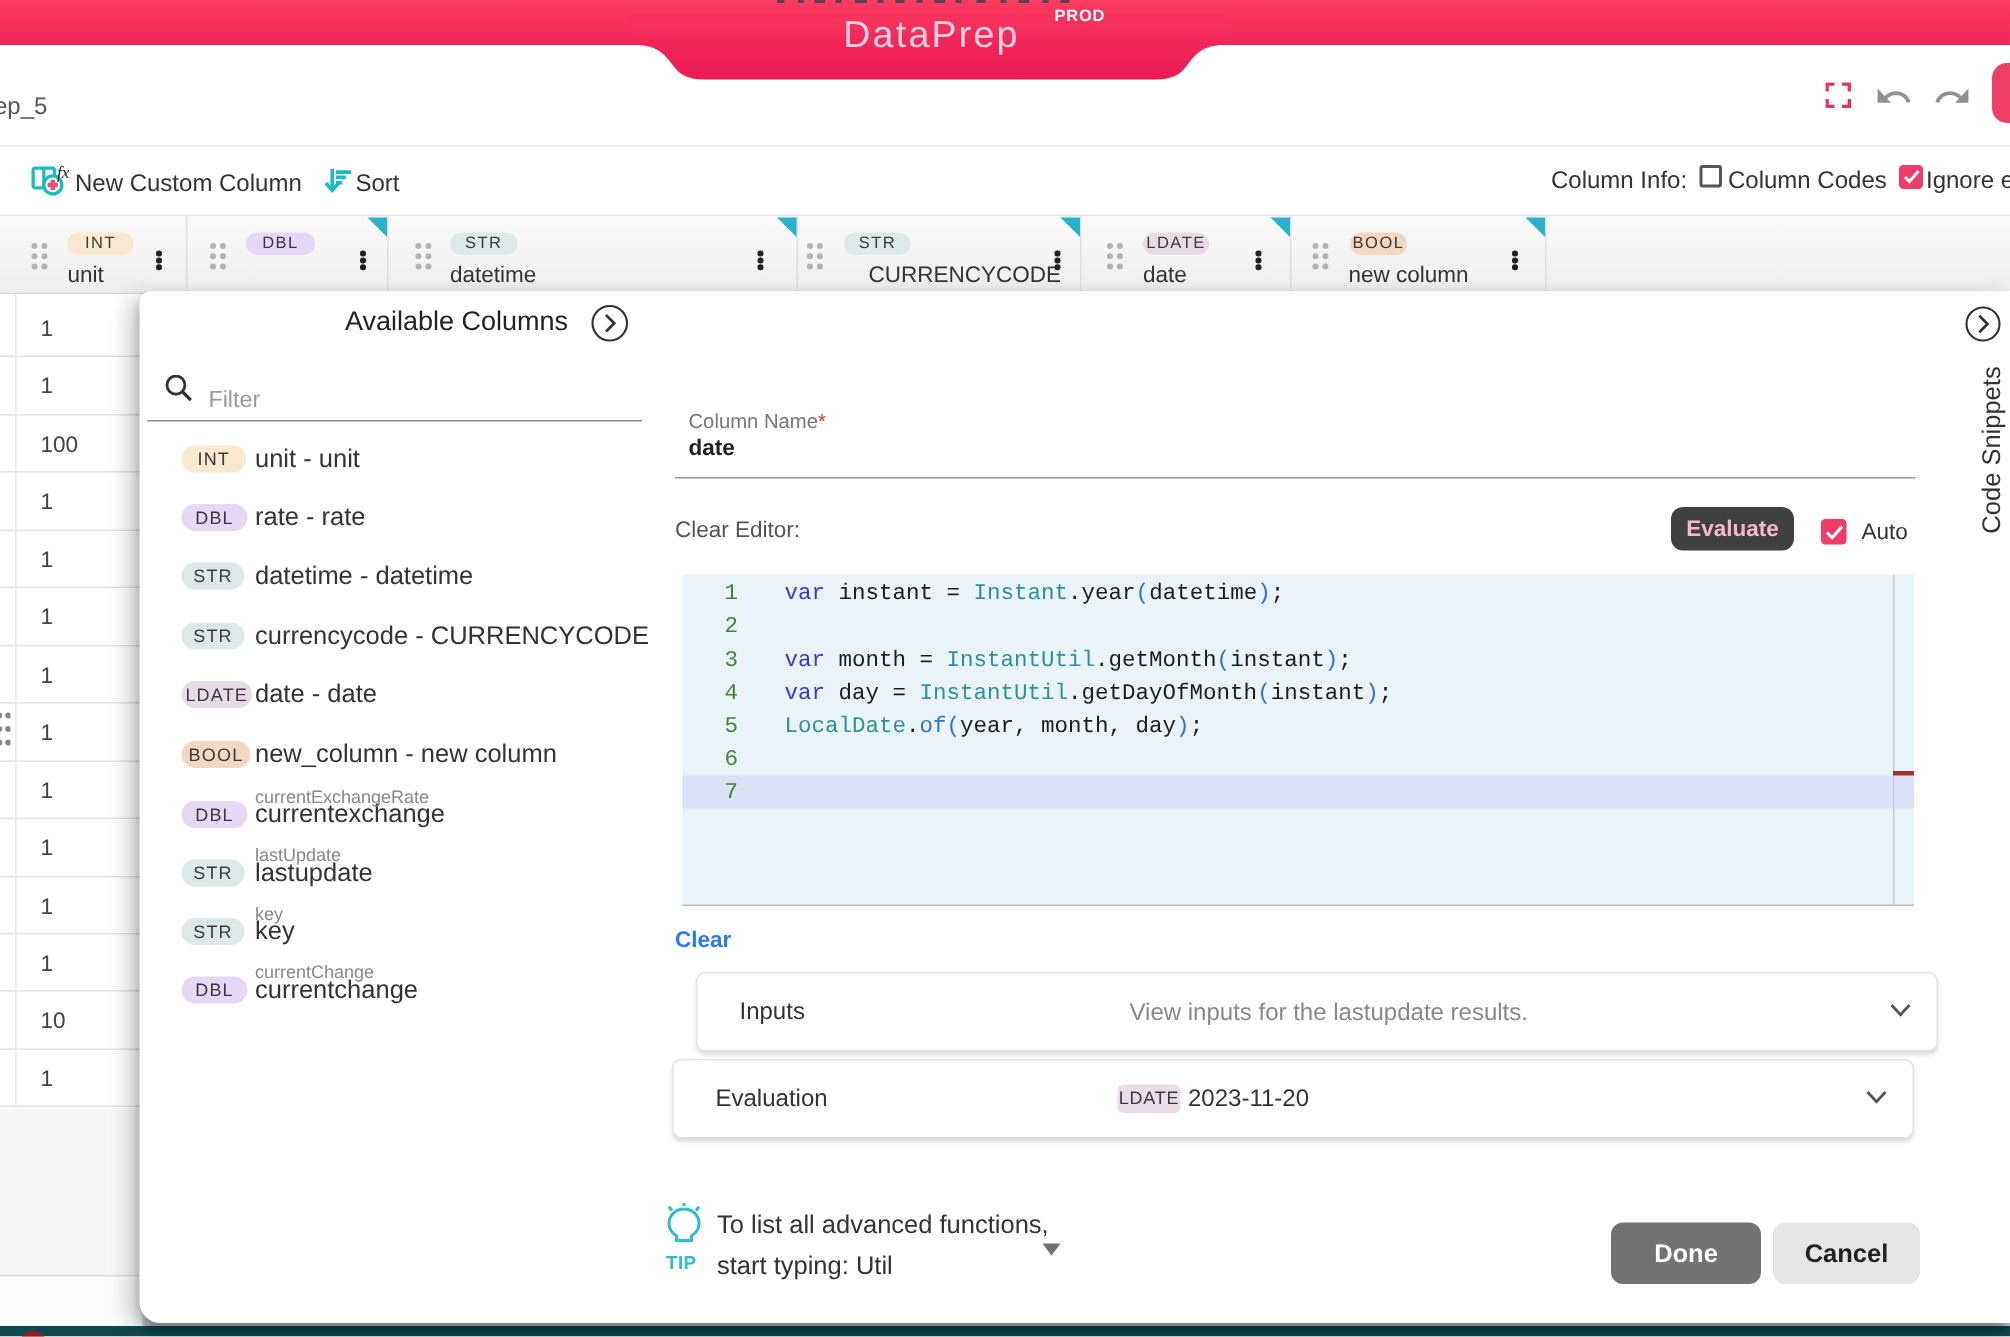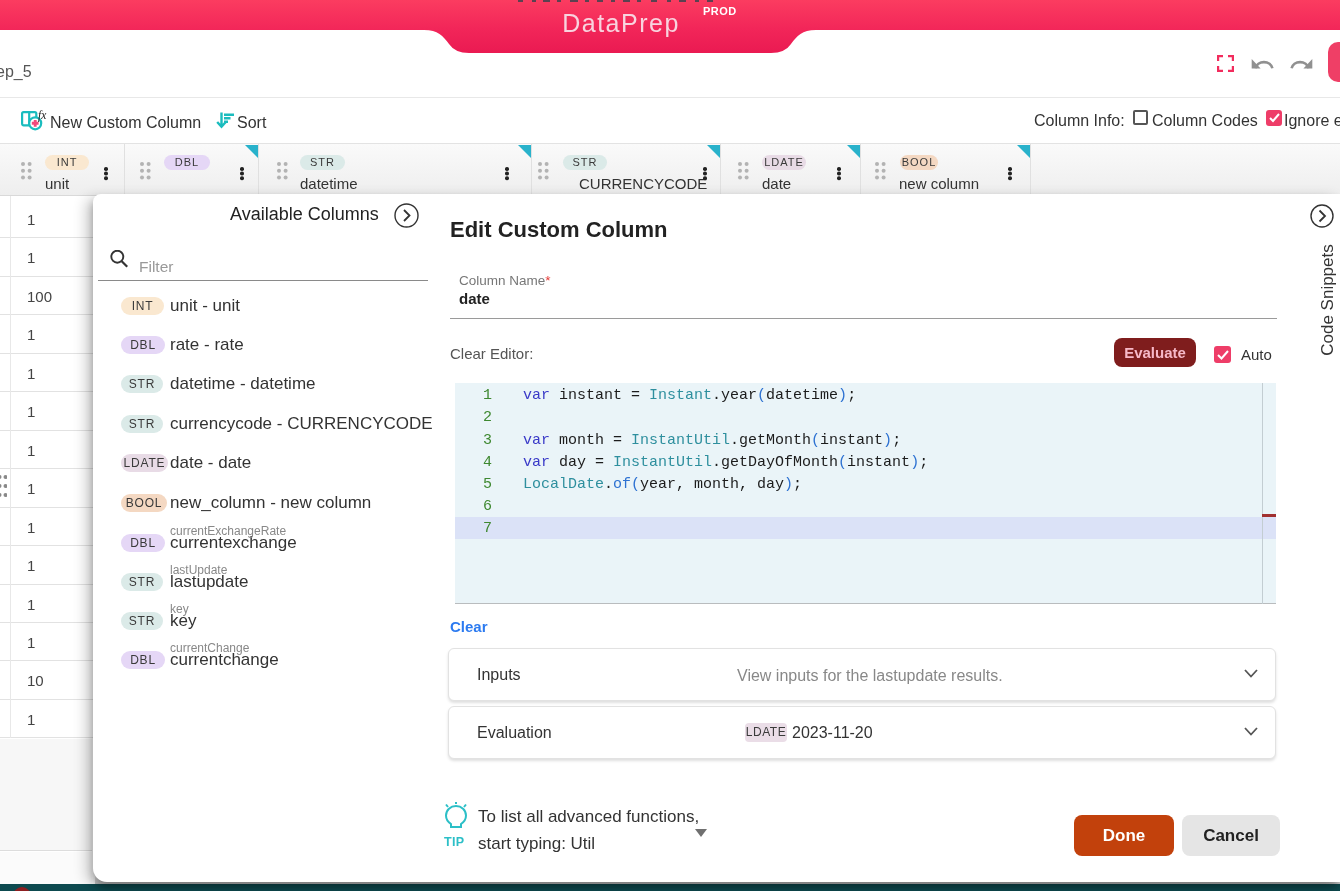--- a/index.html
+++ b/index.html
@@ -66,21 +66,21 @@
     font-size:12px; letter-spacing:0.8px; color:#3a3a3a; text-align:center; }
   .litem { position:absolute; left:77px; font-size:17px; color:#333; white-space:nowrap; }
   .lsmall { position:absolute; left:77px; font-size:12px; color:#888; white-space:nowrap; }
 
   
   #dtitle { left:357px; top:23px; font-size:22px; font-weight:700; color:#222; }
   #cnlabel { left:366px; top:79px; font-size:13.5px; color:#777; }
   #cnvalue { left:366px; top:96px; font-size:15px; font-weight:700; color:#222; }
   #cnline { left:357px; top:124px; width:827px; height:1px; background:#9a9a9a; }
   #selabel { left:357px; top:151px; font-size:15px; color:#555; }
-  #evalbtn { left:1021px; top:144px; width:82px; height:29px; background:#7f1d1d; border-radius:8px;
+  #evalbtn { left:1021px; top:144px; width:82px; height:29px; background:#404040; border-radius:8px;
     color:#f7b9c8; font-size:15px; font-weight:700; text-align:center; line-height:29px; }
   #autochk { left:1121px; top:152px; width:17px; height:17px; background:#ee3d68; border-radius:3px; }
   #autolbl { left:1148px; top:152px; font-size:15px; color:#333; }
 
   
   #editor { left:362px; top:189px; width:821px; height:221px; background:#eaf4f8;
     border-bottom:1px solid #b9bcbe; font-family:"Liberation Mono", monospace; font-size:15px; }
   .cline { position:absolute; left:0; width:821px; height:22px; line-height:22px; white-space:pre; }
   .lno { position:absolute; width:37px; text-align:right; color:#3e8830; }
   .ccode { position:absolute; left:68px; color:#1c1c1c; }
@@ -94,21 +94,21 @@
     border:1px solid #e2e2e2; border-radius:6px; box-shadow:0 2px 3px rgba(0,0,0,0.13); }
   .cardtitle { position:absolute; left:28px; top:17px; font-size:16px; color:#333; }
   .chev { position:absolute; left:795px; top:20px; width:14px; height:9px; }
 
   
   #tiptext1 { left:385px; top:613px; font-size:17px; color:#333; }
   #tiptext2 { left:385px; top:640px; font-size:17px; color:#333; }
   #tiplbl { left:351px; top:641px; font-size:12.5px; font-weight:700; color:#2cbfc7; letter-spacing:0.3px; }
   #ddtri { left:602px; top:635px; width:0; height:0; border-left:6px solid transparent;
     border-right:6px solid transparent; border-top:8px solid #707070; }
-  #donebtn { left:981px; top:621px; width:100px; height:41px; background:#c2410c; border-radius:8px;
+  #donebtn { left:981px; top:621px; width:100px; height:41px; background:#737373; border-radius:8px;
     color:#fff; font-size:17px; font-weight:700; text-align:center; line-height:41px; }
   #cancelbtn { left:1089px; top:621px; width:98px; height:41px; background:#e5e5e5; border-radius:8px;
     color:#222; font-size:17px; font-weight:700; text-align:center; line-height:41px; }
 
   
   #cslabel { left:1155px; top:96px; width:160px; font-size:17px; color:#333;
     transform:rotate(-90deg); transform-origin:center; text-align:center; }
 </style>
 </head>
 <body>
@@ -287,21 +287,20 @@
       <circle cx="12.5" cy="12.5" r="11.5" fill="none" stroke="#333" stroke-width="1.4"></circle>
       <path d="M10,7 L15.5,12.5 L10,18" fill="none" stroke="#333" stroke-width="1.8"></path>
     </svg>
     <svg class="d" style="left:17px; top:56px;" width="19" height="19" viewBox="0 0 19 19">
       <circle cx="7.3" cy="6.7" r="6" fill="none" stroke="#333" stroke-width="1.9"></circle>
       <path d="M11.7,11.2 L17.2,16.8" stroke="#333" stroke-width="2.2"></path>
     </svg>
     <div class="d" id="filterph">Filter</div>
     <div class="d" id="filterline"></div>
 
-    <div class="d" id="dtitle">Edit Custom Column</div>
     <div class="d" id="cnlabel">Column Name<span style="color:#e53935;">*</span></div>
     <div class="d" id="cnvalue">date</div>
     <div class="d" id="cnline"></div>
     <div class="d" id="selabel">Clear Editor:</div>
     <div class="d" id="evalbtn">Evaluate</div>
     <div class="d" id="autochk"></div>
     <svg class="d" style="left:1124px; top:156px;" width="12" height="10" viewBox="0 0 12 10">
       <path d="M1,5 L4.5,8.5 L11,1" fill="none" stroke="#fff" stroke-width="2"></path>
     </svg>
     <div class="d" id="autolbl">Auto</div>
@@ -314,21 +313,21 @@
         <div class="cline" style="top: 68.81px;"><span class="lno">4</span><span class="ccode"><span class="kw">var</span><span> day = </span><span class="cls">InstantUtil</span><span>.getDayOfMonth</span><span class="pn">(</span><span>instant</span><span class="pn">)</span><span>;</span></span></div>
         <div class="cline" style="top: 90.98px;"><span class="lno">5</span><span class="ccode"><span class="cls">LocalDate</span><span>.</span><span class="pn">of(</span><span>year, month, day</span><span class="pn">)</span><span>;</span></span></div>
         <div class="cline" style="top: 113.15px;"><span class="lno">6</span><span class="ccode"></span></div>
         <div class="cline" style="top: 135.32px;"><span class="lno">7</span><span class="ccode"></span></div>
       </div>
     <div class="d" id="minimapline"></div>
     <div class="d" id="redmark"></div>
 
     <div class="d" id="clearlnk">Clear</div>
 
-    <div class="d card" style="top:454px;">
+    <div class="d card" style="top:454px;margin-left:16px;">
       <div class="cardtitle">Inputs</div>
       <div class="d" style="left:288px; top:18px; font-size:16px; color:#888;">View inputs for the lastupdate results.</div>
       <svg class="chev" viewBox="0 0 14 9">
           <path d="M1,1 L7,7.5 L13,1" fill="none" stroke="#555" stroke-width="1.8"></path>
         </svg>
     </div>
     <div class="d card" style="top:512px;">
       <div class="cardtitle">Evaluation</div>
       <div class="d" style="left:296px; top:16px; width:42px; height:19px; background:#eaddE7; border-radius:4px; font-size:12px; letter-spacing:0.5px; color:#3a3a3a; text-align:center; line-height:19px;">LDATE</div>
       <div class="d" style="left:343px; top:17px; font-size:16px; color:#333;">2023-11-20</div>

